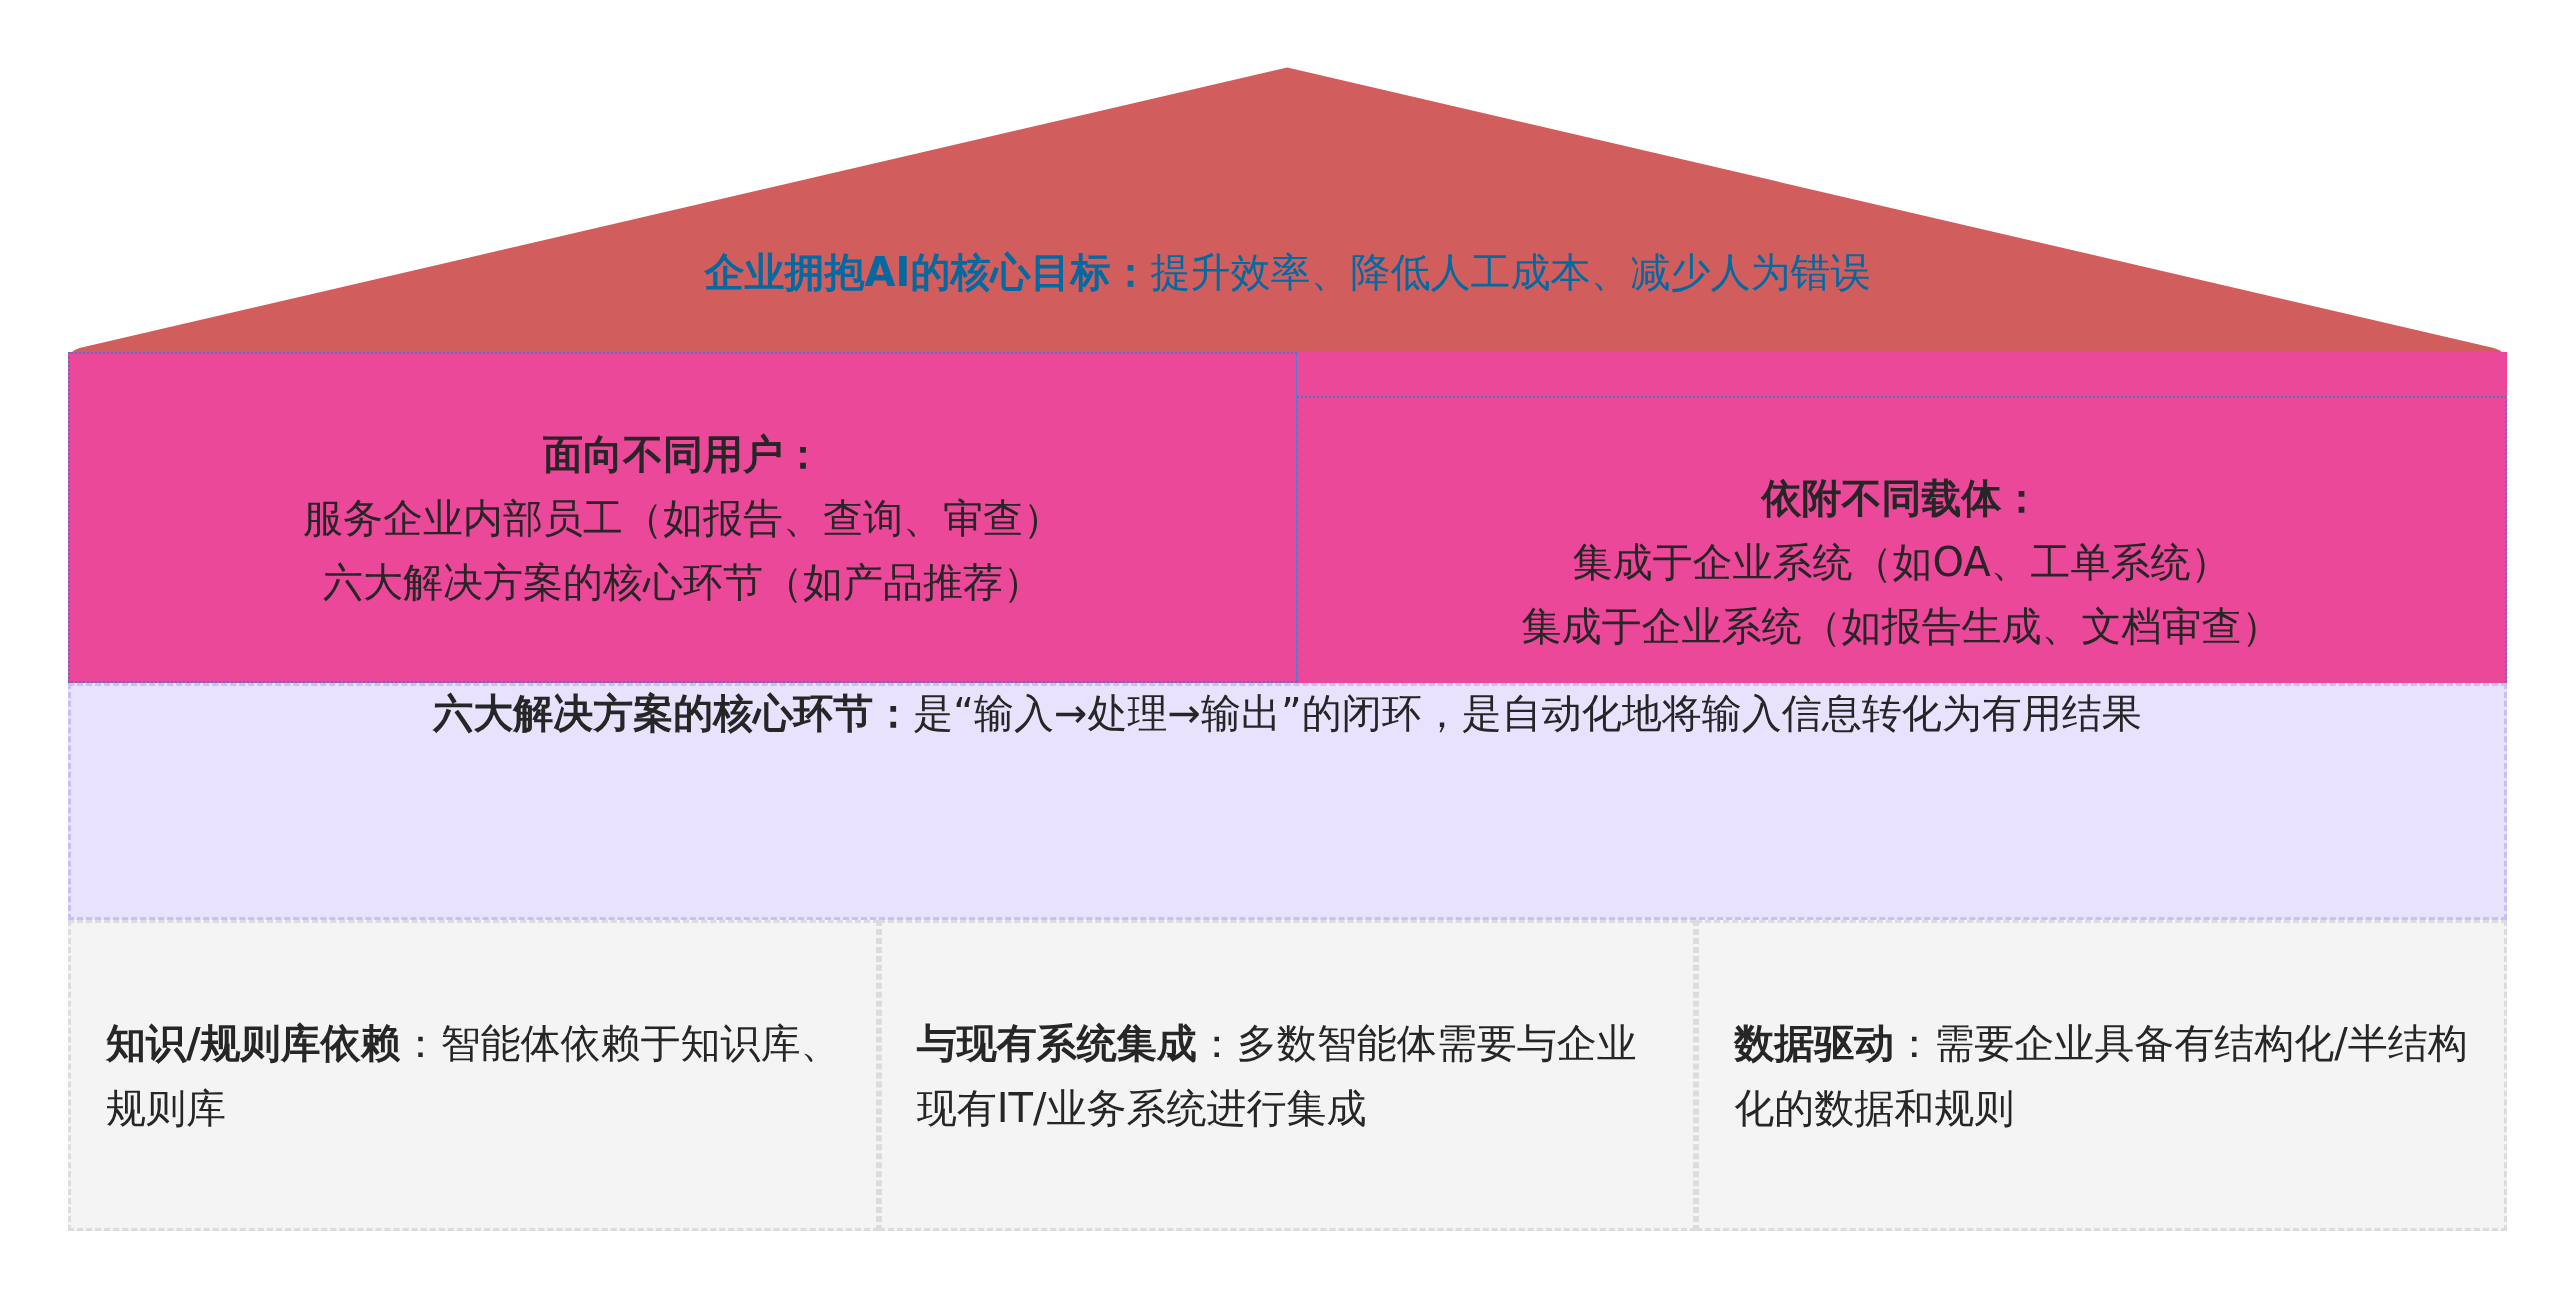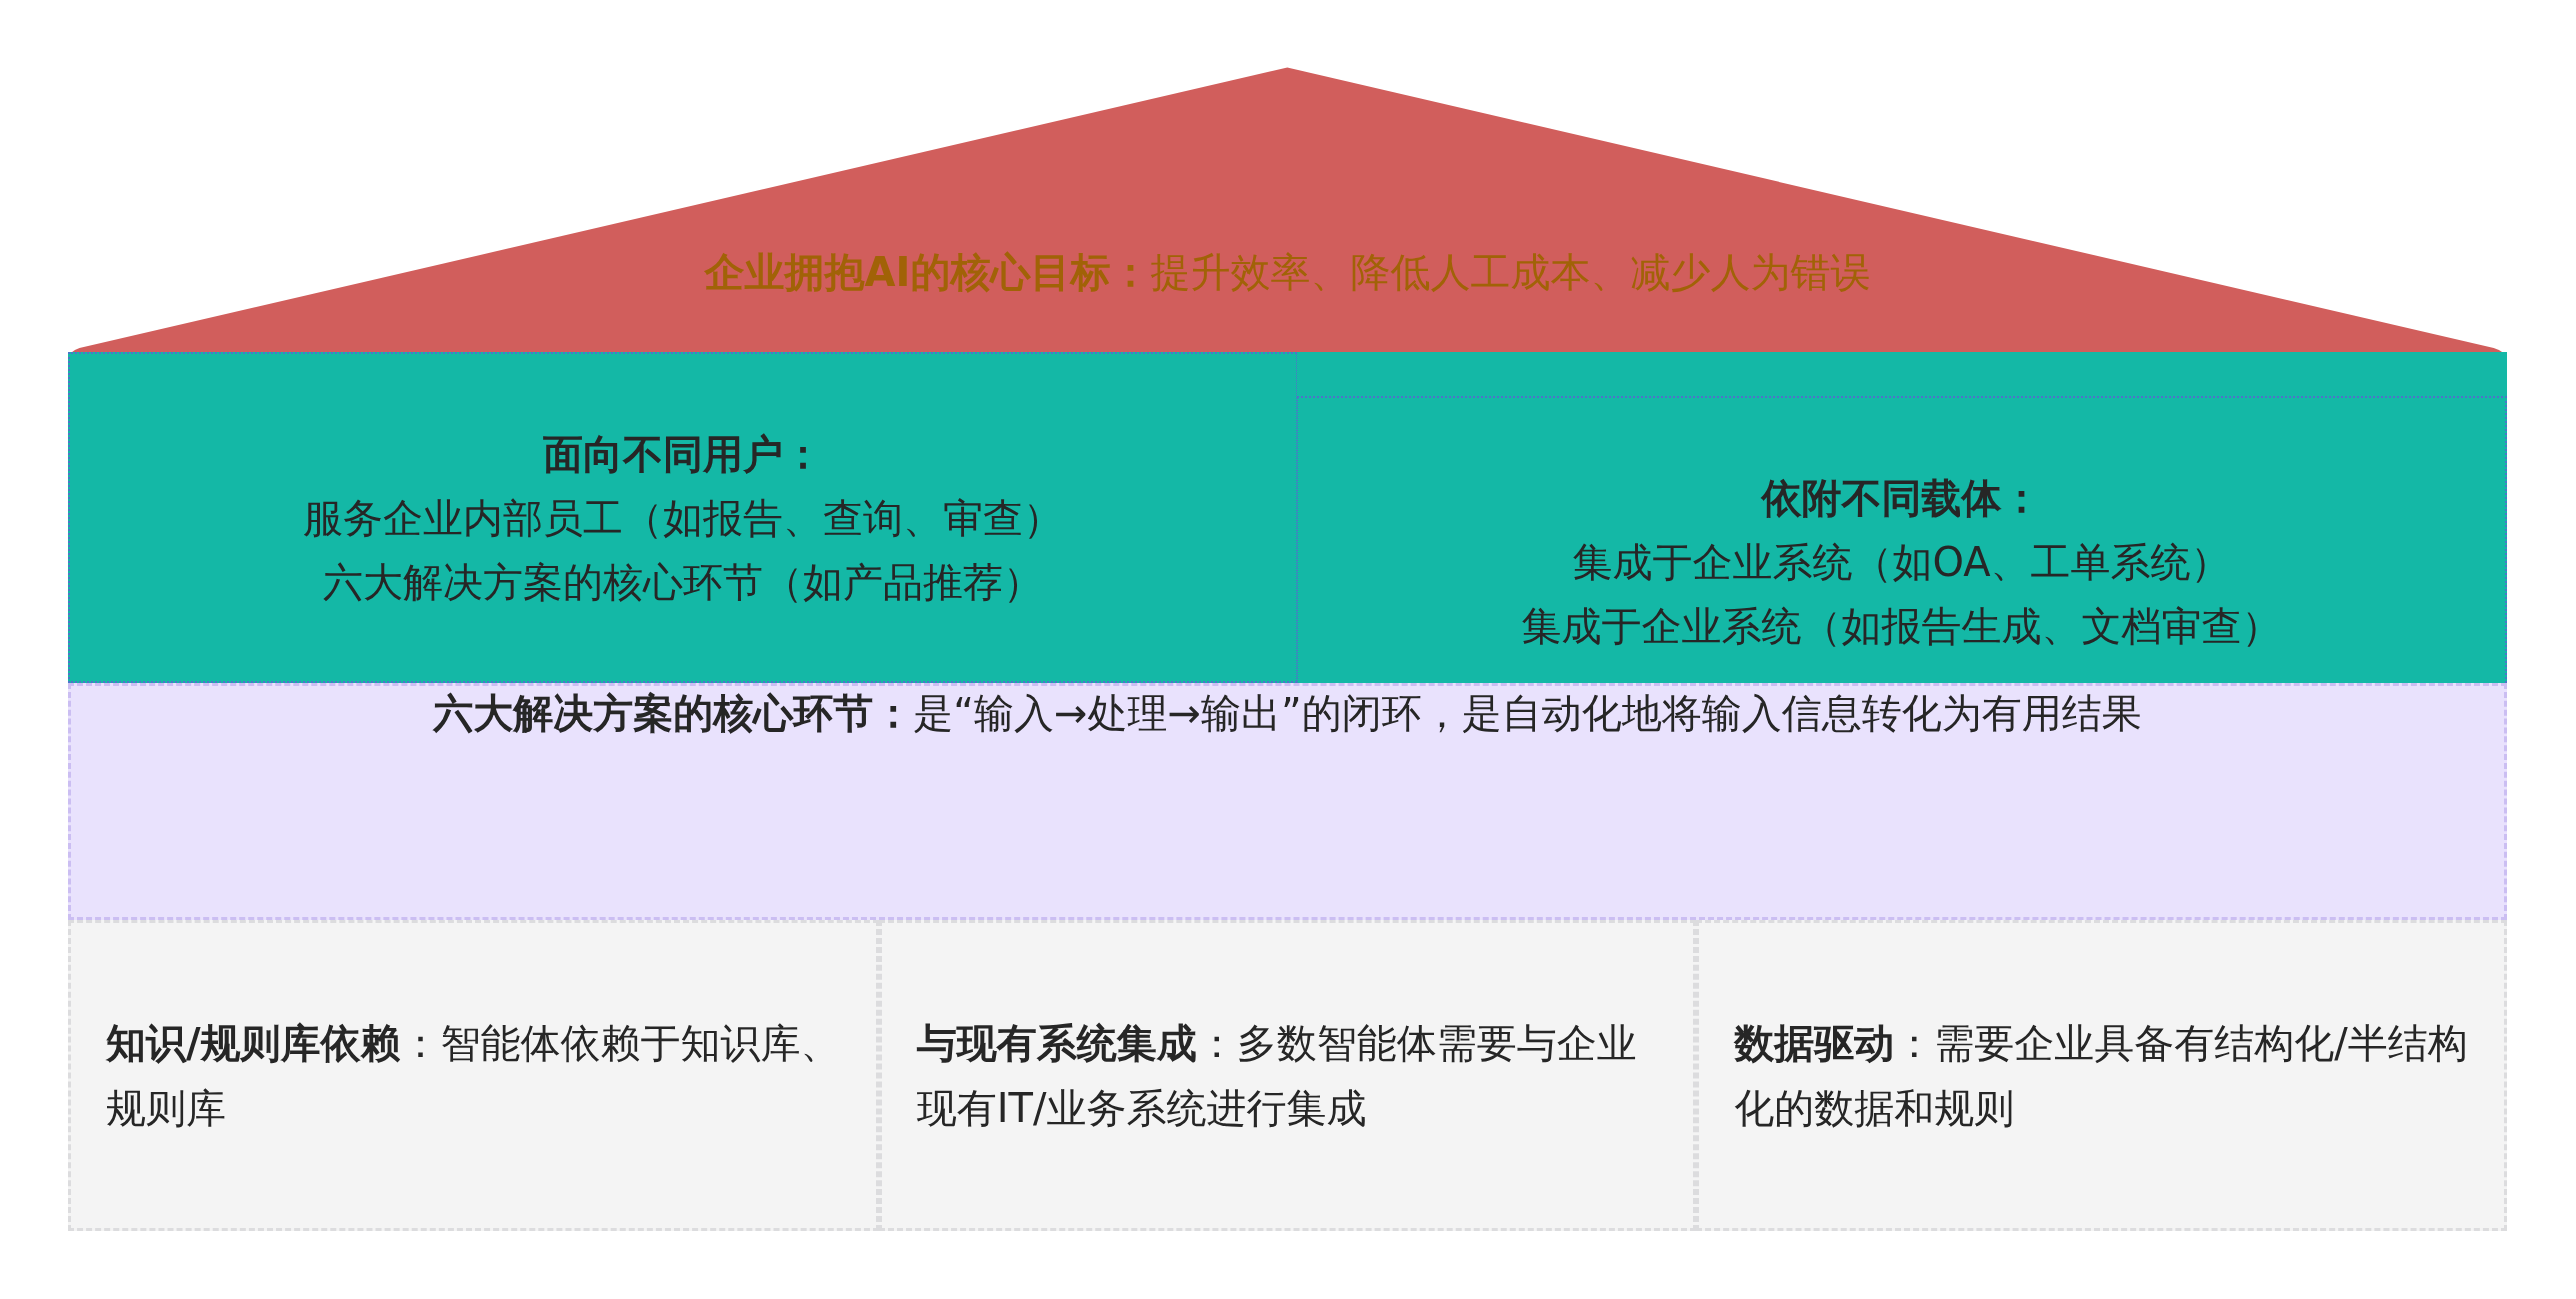--- a/index.html
+++ b/index.html
@@ -1,25 +1,25 @@
 <!DOCTYPE html>
 <html style="font-size:11px"><head>
 <meta charset="utf-8">
 <style>
   html, body { margin: 0; padding: 0; background: #ffffff; }
   body { width: 2576px; height: 1299px; position: relative; overflow: hidden;
          font-family: "DejaVu Sans", "Liberation Sans", sans-serif; color: #262626; }
   .roof-svg { position: absolute; left: 0; top: 0; width: 2576px; height: 362px; }
   .roof-text { position: absolute; left: 68px; width: 2439px; top: 244px; height: 56px;
                display: flex; align-items: center; justify-content: center;
-               color: #a16207; font-size: 40px; white-space: nowrap; }
+               color: #0369a1; font-size: 40px; white-space: nowrap; }
   .bold { font-weight: bold; }
 
   .section { position: absolute; left: 68px; width: 2439px; box-sizing: border-box; }
-  .pink { top: 352px; height: 331px; background: #14b8a6; display: flex; }
+  .pink { top: 352px; height: 331px; background: #ec4899; display: flex; }
   .pink-cell { box-sizing: border-box; height: 100%; display: flex; flex-direction: column;
                align-items: center; justify-content: center; font-size: 40px; line-height: 64px;
                border: 2.8px dotted #4C75C8; }
   .pink-cell.left { width: 1229px; border-right: 1.4px dotted #4C75C8; }
   .pink-cell.right { width: 1210px; border-left: 1.4px dotted #4C75C8; margin-top: 44px; }
   .pink-cell .line { white-space: nowrap; text-align: center; }
 
   .purple { top: 683px; height: 237px; background: #E9E2FD; border: 3.5px dashed #CBBEF2;
             display: flex; align-items: flex-start; justify-content: center; font-size: 40px; white-space: nowrap; }
 

